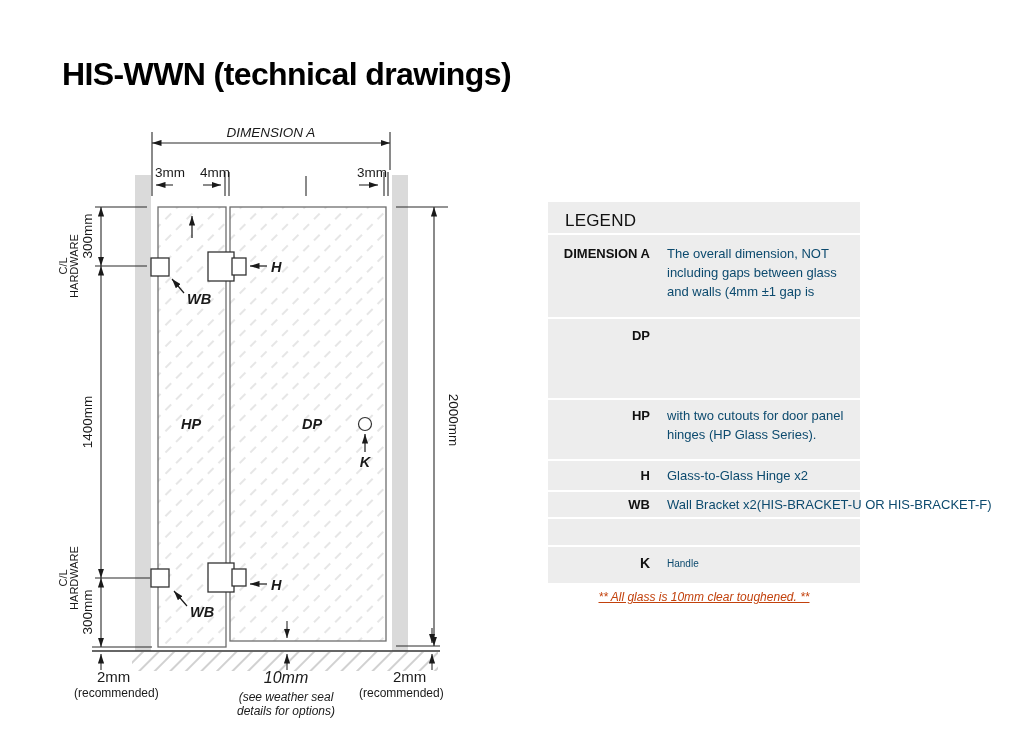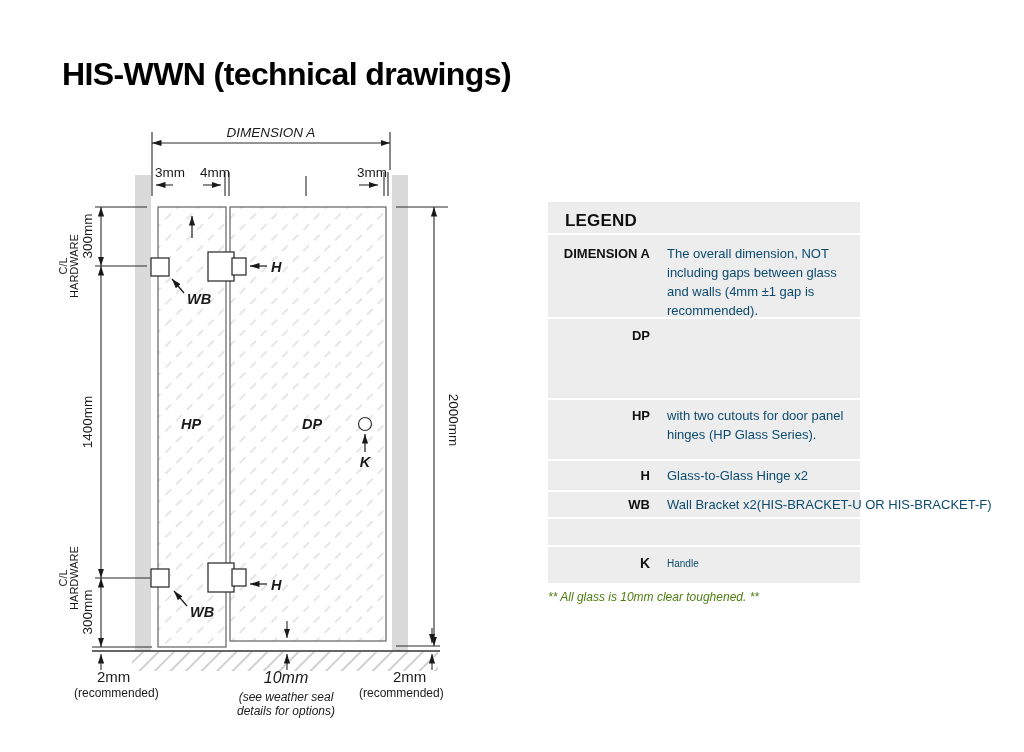--- a/index.html
+++ b/index.html
@@ -22,41 +22,41 @@
   .t-note     { font-size:12px; }
   .t-val-it   { font-size:16px; font-style:italic; }
   .t-note-it  { font-size:12px; font-style:italic; }
 
   .legend-panel {
     position:absolute; left:548px; top:202px; width:312px; height:381px;
     background:#ededed; box-sizing:border-box;
   }
   .legend-head {
     box-sizing:border-box; height:31px; padding:9px 0 0 17px;
-    font-size:17px; font-weight:bold; letter-spacing:0.2px; color:#111;
+    font-size:17px; font-weight:normal; letter-spacing:0.2px; color:#111;
   }
   .lrow { box-sizing:border-box; border-top:2px solid #ffffff; display:flex; align-items:flex-start; }
   .lkey {
     flex:none; width:102px; text-align:right;
     font-weight:bold; font-size:13px; line-height:19px; color:#111;
   }
   .ldesc { margin-left:17px; width:196px; font-size:13px; line-height:19px; color:#0c4a6e; }
   .nw .ldesc { white-space:nowrap; width:auto; overflow:visible; }
   .r-dima { height:84px; padding-top:9px; }
   .r-dp   { height:81px; padding-top:7px; }
   .r-hp   { height:61px; padding-top:6px; }
   .r-h    { height:31px; padding-top:5px; }
   .r-wb   { height:27px; padding-top:3px; }
   .r-sp   { height:28px; }
   .r-k    { height:38px; padding-top:7px; }
   .r-k .ldesc { font-size:10px; }
   .r-k .lkey  { font-size:14px; }
   .legend-foot {
     position:absolute; left:548px; top:590px; width:312px;
-    text-align:left; font-size:12px; font-style:italic; color:#4d7c0f;
+    text-align:center; font-size:12px; font-style:italic; color:#c2410c;text-decoration:underline;
   }
 </style>
 </head>
 <body>
 
 <div id="stage">
 
   <div id="title">HIS-WWN (technical drawings)</div>
 
   <svg class="drawing" width="520" height="752" viewBox="0 0 520 752">
@@ -180,21 +180,20 @@
 
   <div class="legend-panel">
     <div class="legend-head">LEGEND</div>
 
     <div class="lrow r-dima">
       <div class="lkey">DIMENSION A</div>
       <div class="ldesc">
         <div>The overall dimension, NOT</div>
         <div>including gaps between glass</div>
         <div>and walls (4mm ±1 gap is</div>
-        <div>recommended).</div>
       </div>
     </div>
 
     <div class="lrow r-dp">
       <div class="lkey">DP</div>
     </div>
 
     <div class="lrow r-hp">
       <div class="lkey">HP</div>
       <div class="ldesc">

